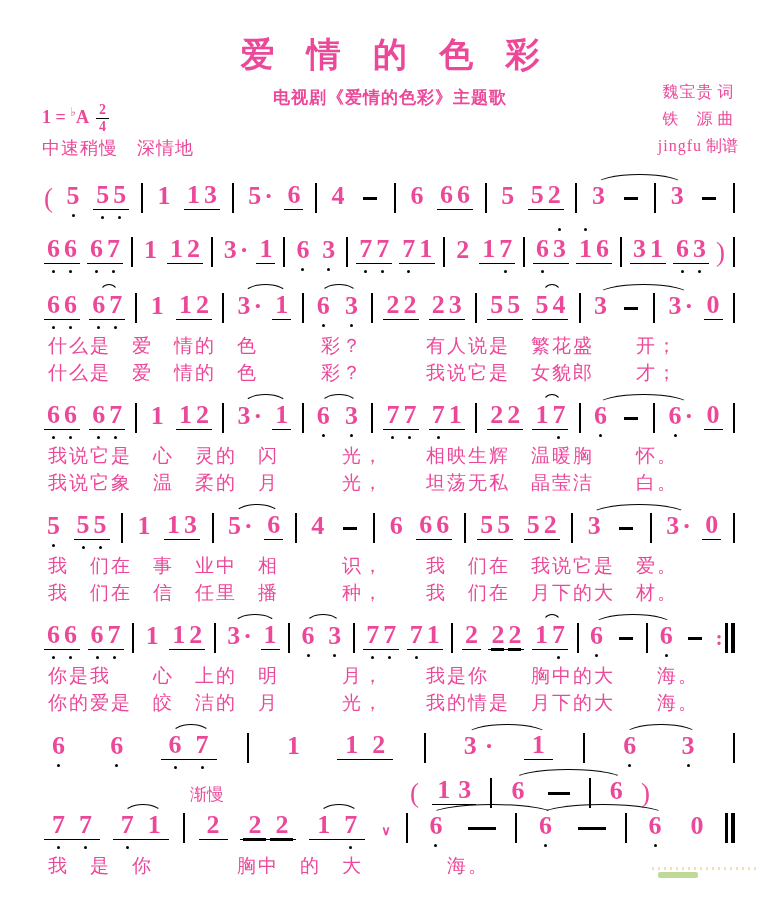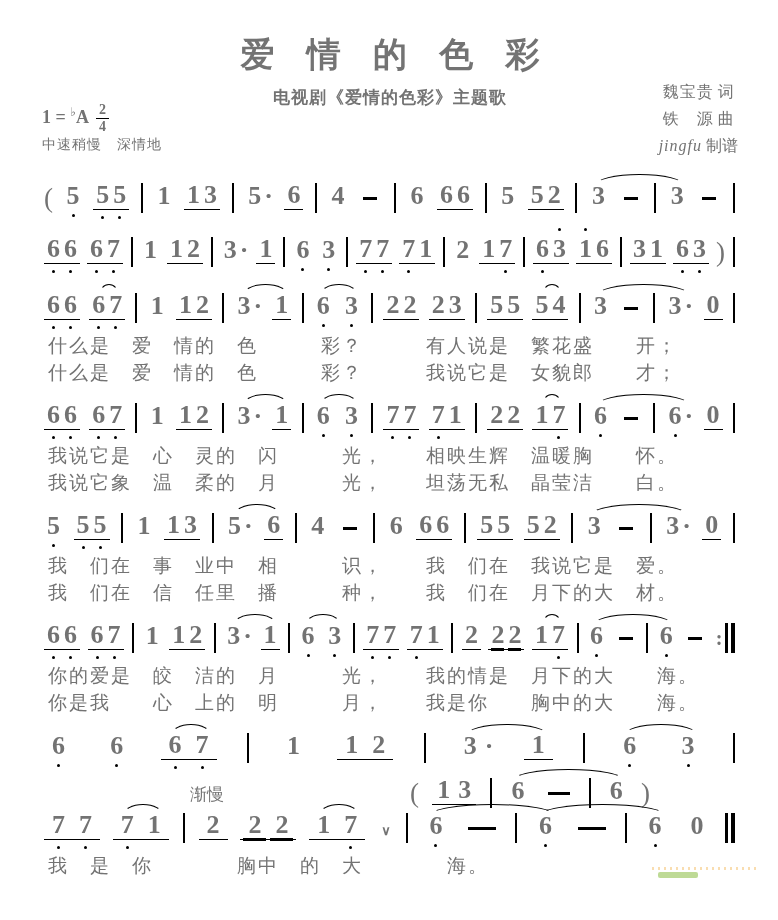--- a/index.html
+++ b/index.html
@@ -1,33 +1,33 @@
 <!DOCTYPE html>
 <html><head>
 <meta charset="utf-8">
 <style>
   html,body{margin:0;padding:0;background:#fff}
   .page{position:relative;width:778px;height:920px;box-sizing:border-box;
-        padding:6px 40px 0 42px;background:#fff;color:#737373;overflow:hidden;
+        padding:6px 40px 0 42px;background:#fff;color:#ec4899;overflow:hidden;
         font-family:"Liberation Serif",serif}
   
   .header{position:relative;height:136px}
   .title{text-align:center;font-size:34px;font-weight:bold;letter-spacing:0.95em;
          padding-left:0.95em;margin:26px 0 8px;white-space:nowrap}
   .subtitle{text-align:center;font-size:17px;font-weight:bold;letter-spacing:1px}
   .credits{position:absolute;right:0px;top:46px;font-size:16px;line-height:1.7;text-align:center}
   .credit .name{letter-spacing:1px}
-  .credit:nth-child(3) .name{font-style:italic}
+  .credit:nth-child(3) .name{}
   .keybar{position:absolute;left:0px;top:70px;font-size:18px;font-weight:bold}
   .keybar .flat{vertical-align:super;font-size:12px;font-weight:normal}
   .meter{display:inline-block;vertical-align:middle;text-align:center;font-size:14px;
          font-weight:bold;margin-left:7px;line-height:1.15}
   .meter .num{display:block;border-bottom:1.4px solid #000;padding:0 3px}
   .meter .den{display:block}
-  .tempo{position:absolute;left:0px;top:104px;font-size:14px;letter-spacing:1px;white-space:pre}
+  .tempo{position:absolute;left:0px;top:104px;font-size:18px;letter-spacing:1px;white-space:pre}
   
   .score{position:relative}
   .mline{position:relative;margin-top:5px}
   .notes{display:flex;justify-content:space-between;align-items:flex-end;
          padding:13px 2px 12px;height:24px}
   .grp{display:inline-flex;align-items:flex-end;position:relative;padding:0 1px 1px}
   .u1,.u2{border-bottom:1.8px solid #000}
   .cell{position:relative;display:inline-block;font-weight:bold;font-size:26px;
         line-height:1;padding:0 2px;font-family:"Liberation Serif",serif}
   .cell.d2{box-shadow:0 5px 0 -2px #000}
@@ -516,22 +516,22 @@
           </span>
           <span class="grp">
             <span class="cell dash"></span>
           </span>
           <span class="bar b-r">
             <i class="rdots">:</i>
             <i class="thin"></i>
             <i class="thick"></i>
           </span>
         </div>
+        <div class="lyric">你是我　　心　上的　明　　　月，　　我是你　　胸中的大　　海。</div>
         <div class="lyric">你的爱是　皎　洁的　月　　　光，　　我的情是　月下的大　　海。</div>
-        <div class="lyric">你是我　　心　上的　明　　　月，　　我是你　　胸中的大　　海。</div>
         <div class="slur" style="left: 190.7px; width: 42.55px; top: 1px;"></div>
         <div class="slur" style="left: 262.7px; width: 34.55px; top: 1px;"></div>
         <div class="slur" style="left: 500px; width: 18px; top: 1px;"></div>
         <div class="slur" style="left: 550.7px; width: 78.55px; top: 1px;"></div>
       </div>
       <div class="mline" data-line="coda-1">
         <div class="notes">
           <span class="grp">
             <span class="cell">6<i class="ld"></i></span>
           </span>

